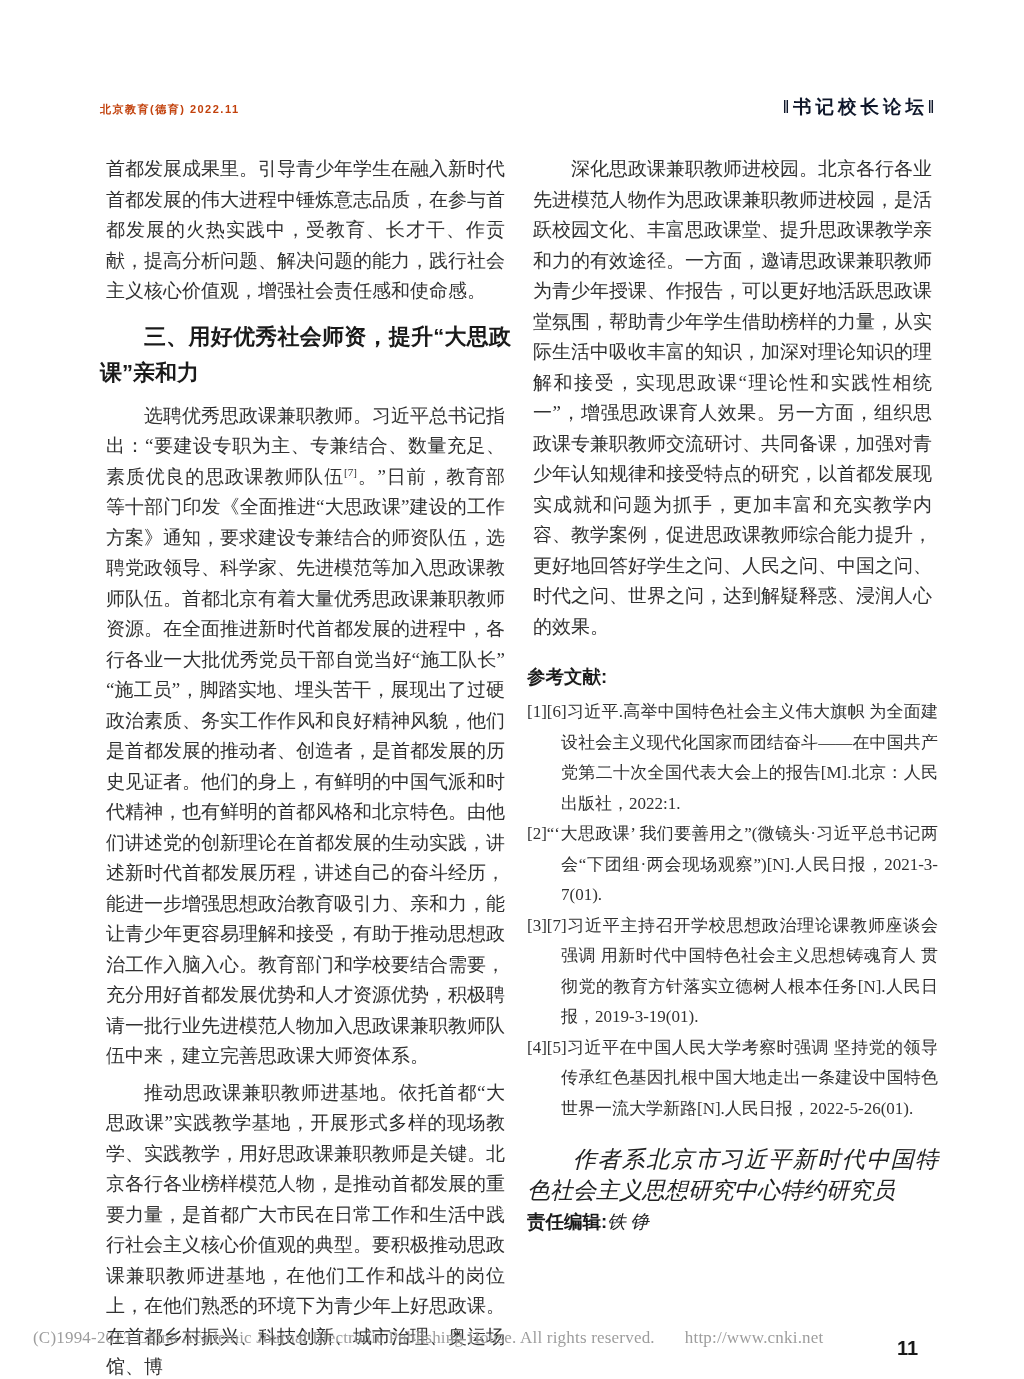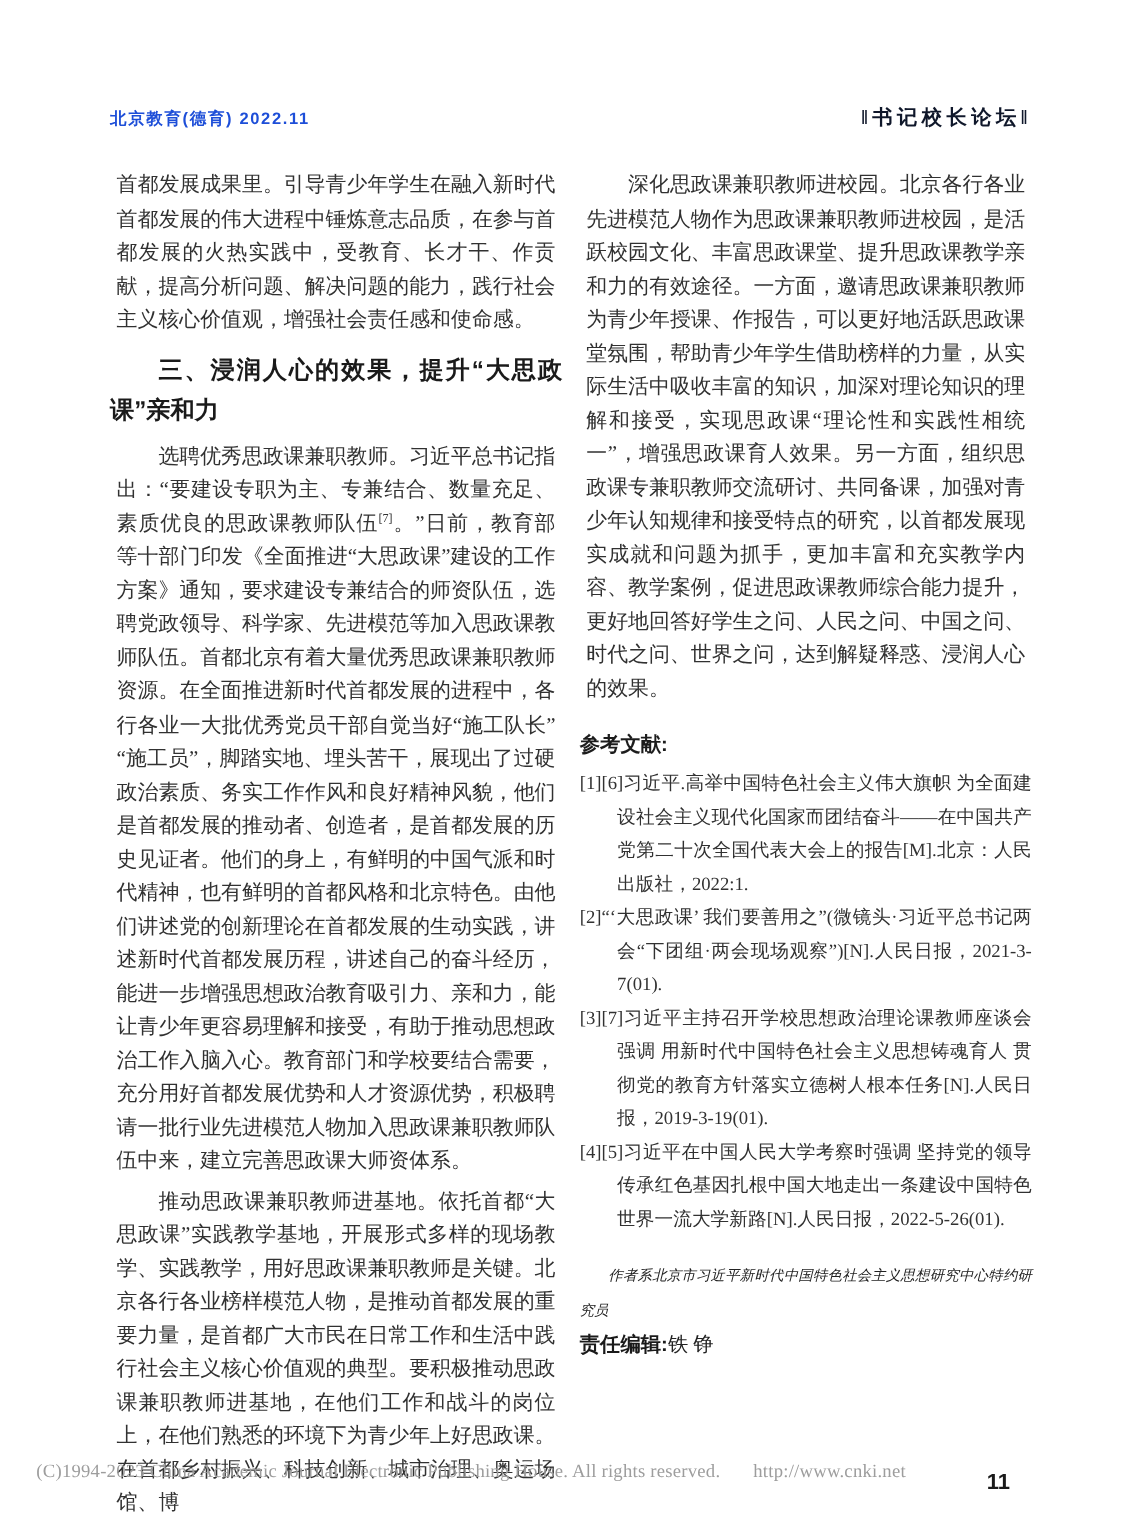--- a/index.html
+++ b/index.html
@@ -11,21 +11,21 @@
     overflow: hidden;
     font-family: "Liberation Serif", "DejaVu Serif", serif;
     color: #333;
   }
   .page-header {
     position: absolute; top: 94px; left: 100px; width: 838px;
     display: flex; justify-content: space-between; align-items: baseline;
   }
   .journal-name {
     font-family: "Liberation Sans", "DejaVu Sans", sans-serif;
-    font-weight: bold; font-size: 15px; color: #1d4ed8; letter-spacing: 1.5px;
+    font-weight: bold; font-size: 11px; color: #c2410c; letter-spacing: 1.5px;
   }
   .column-title {
     font-family: "Liberation Serif", serif;
     font-weight: bold; font-size: 18.5px; color: #0f172a; letter-spacing: 4px;
   }
   .columns {
     position: absolute; top: 148px; left: 100px; width: 838px;
     display: flex; gap: 16px;
   }
   .col { width: 411px; }
@@ -54,29 +54,29 @@
   }
   .ref-item {
     margin: 0;
     font-size: 17px; line-height: 30.5px;
     text-align: justify; color: #313131;
     padding-left: 2em; text-indent: -2em;
   }
   .author-note {
     margin-top: 20px;
     font-style: italic;
-    font-size: 13px; line-height: 31px;
+    font-size: 23px; line-height: 31px;
     text-indent: 2em; text-align: justify; color: #222;
   }
   .editor-line { font-size: 18.5px; line-height: 31px; }
   .editor-label {
     font-family: "Liberation Sans", "DejaVu Sans", sans-serif;
     font-weight: bold; color: #1a1a1a; text-align: right;
   }
-  .editor-name { color: #222; }
+  .editor-name { font-style: italic; color: #222; }
   .page-number {
     position: absolute; top: 1337px; left: 897px;
     font-family: "Liberation Sans", "DejaVu Sans", sans-serif;
     font-weight: bold; font-size: 20px; color: #1a1a1a;
   }
   .copyright {
     position: absolute; top: 1328px; left: 33px; width: 960px;
     font-size: 17px; color: #9d9d9d; letter-spacing: 0.2px;
     white-space: nowrap;
   }
@@ -89,21 +89,21 @@
 
   <header class="page-header">
     <div class="journal-name">北京教育(德育) 2022.11</div>
     <div class="column-title">‖书记校长论坛‖</div>
   </header>
 
   <div class="columns">
 
     <div class="col col-left">
       <p class="body-text no-indent">首都发展成果里。引导青少年学生在融入新时代首都发展的伟大进程中锤炼意志品质，在参与首都发展的火热实践中，受教育、长才干、作贡献，提高分析问题、解决问题的能力，践行社会主义核心价值观，增强社会责任感和使命感。</p>
-      <h2 class="section-heading">三、浸润人心的效果，提升“大思政课”亲和力</h2>
+      <h2 class="section-heading">三、用好优秀社会师资，提升“大思政课”亲和力</h2>
       <p class="body-text indent"><span>选聘优秀思政课兼职教师。习近平总书记指出：“要建设专职为主、专兼结合、数量充足、素质优良的思政课教师队伍</span><sup class="ref-sup">[7]</sup><span>。”日前，教育部等十部门印发《全面推进“大思政课”建设的工作方案》通知，要求建设专兼结合的师资队伍，选聘党政领导、科学家、先进模范等加入思政课教师队伍。首都北京有着大量优秀思政课兼职教师资源。在全面推进新时代首都发展的进程中，各行各业一大批优秀党员干部自觉当好“施工队长”“施工员”，脚踏实地、埋头苦干，展现出了过硬政治素质、务实工作作风和良好精神风貌，他们是首都发展的推动者、创造者，是首都发展的历史见证者。他们的身上，有鲜明的中国气派和时代精神，也有鲜明的首都风格和北京特色。由他们讲述党的创新理论在首都发展的生动实践，讲述新时代首都发展历程，讲述自己的奋斗经历，能进一步增强思想政治教育吸引力、亲和力，能让青少年更容易理解和接受，有助于推动思想政治工作入脑入心。教育部门和学校要结合需要，充分用好首都发展优势和人才资源优势，积极聘请一批行业先进模范人物加入思政课兼职教师队伍中来，建立完善思政课大师资体系。</span></p>
       <p class="body-text indent">推动思政课兼职教师进基地。依托首都“大思政课”实践教学基地，开展形式多样的现场教学、实践教学，用好思政课兼职教师是关键。北京各行各业榜样模范人物，是推动首都发展的重要力量，是首都广大市民在日常工作和生活中践行社会主义核心价值观的典型。要积极推动思政课兼职教师进基地，在他们工作和战斗的岗位上，在他们熟悉的环境下为青少年上好思政课。在首都乡村振兴、科技创新、城市治理、奥运场馆、博</p>
     </div>
 
     <div class="col col-right">
       <p class="body-text indent">深化思政课兼职教师进校园。北京各行各业先进模范人物作为思政课兼职教师进校园，是活跃校园文化、丰富思政课堂、提升思政课教学亲和力的有效途径。一方面，邀请思政课兼职教师为青少年授课、作报告，可以更好地活跃思政课堂氛围，帮助青少年学生借助榜样的力量，从实际生活中吸收丰富的知识，加深对理论知识的理解和接受，实现思政课“理论性和实践性相统一”，增强思政课育人效果。另一方面，组织思政课专兼职教师交流研讨、共同备课，加强对青少年认知规律和接受特点的研究，以首都发展现实成就和问题为抓手，更加丰富和充实教学内容、教学案例，促进思政课教师综合能力提升，更好地回答好学生之问、人民之问、中国之问、时代之问、世界之问，达到解疑释惑、浸润人心的效果。</p>
 
       <div class="references">
         <p class="ref-label">参考文献:</p>
         <p class="ref-item">[1][6]习近平.高举中国特色社会主义伟大旗帜 为全面建设社会主义现代化国家而团结奋斗——在中国共产党第二十次全国代表大会上的报告[M].北京：人民出版社，2022:1.</p>

